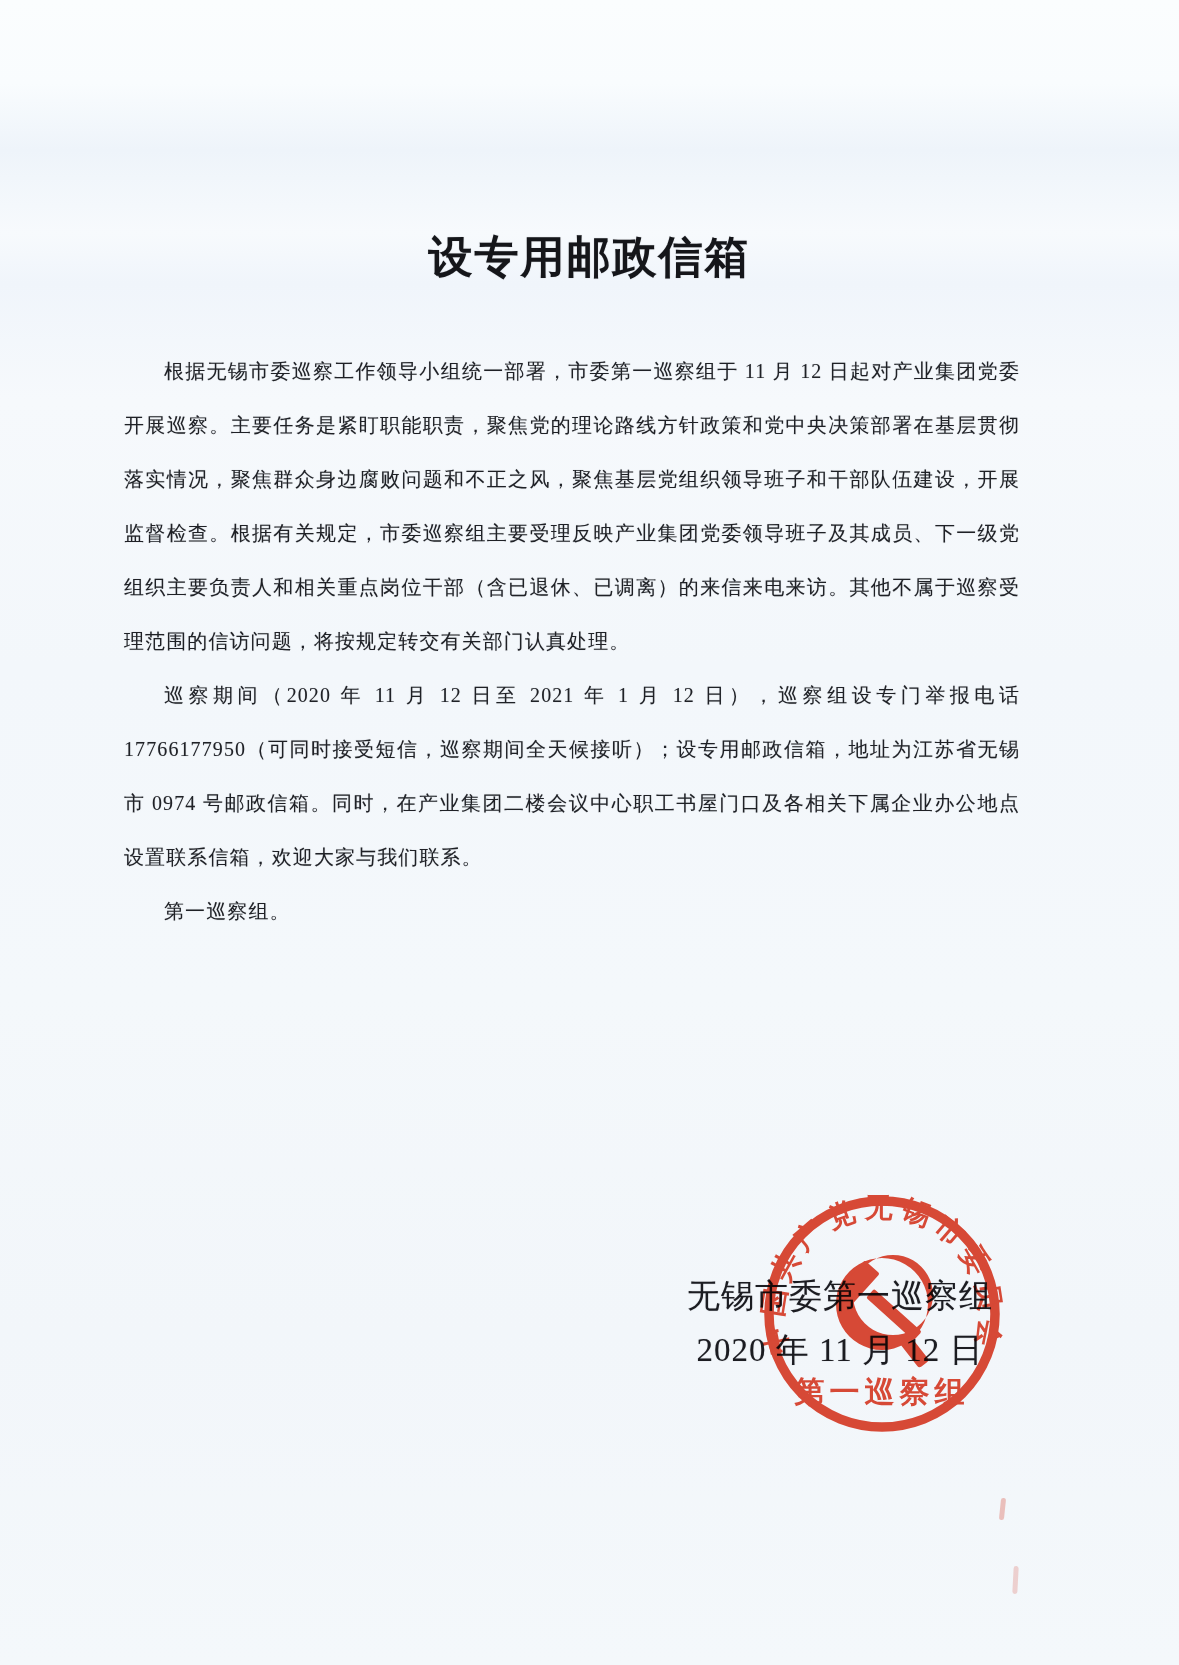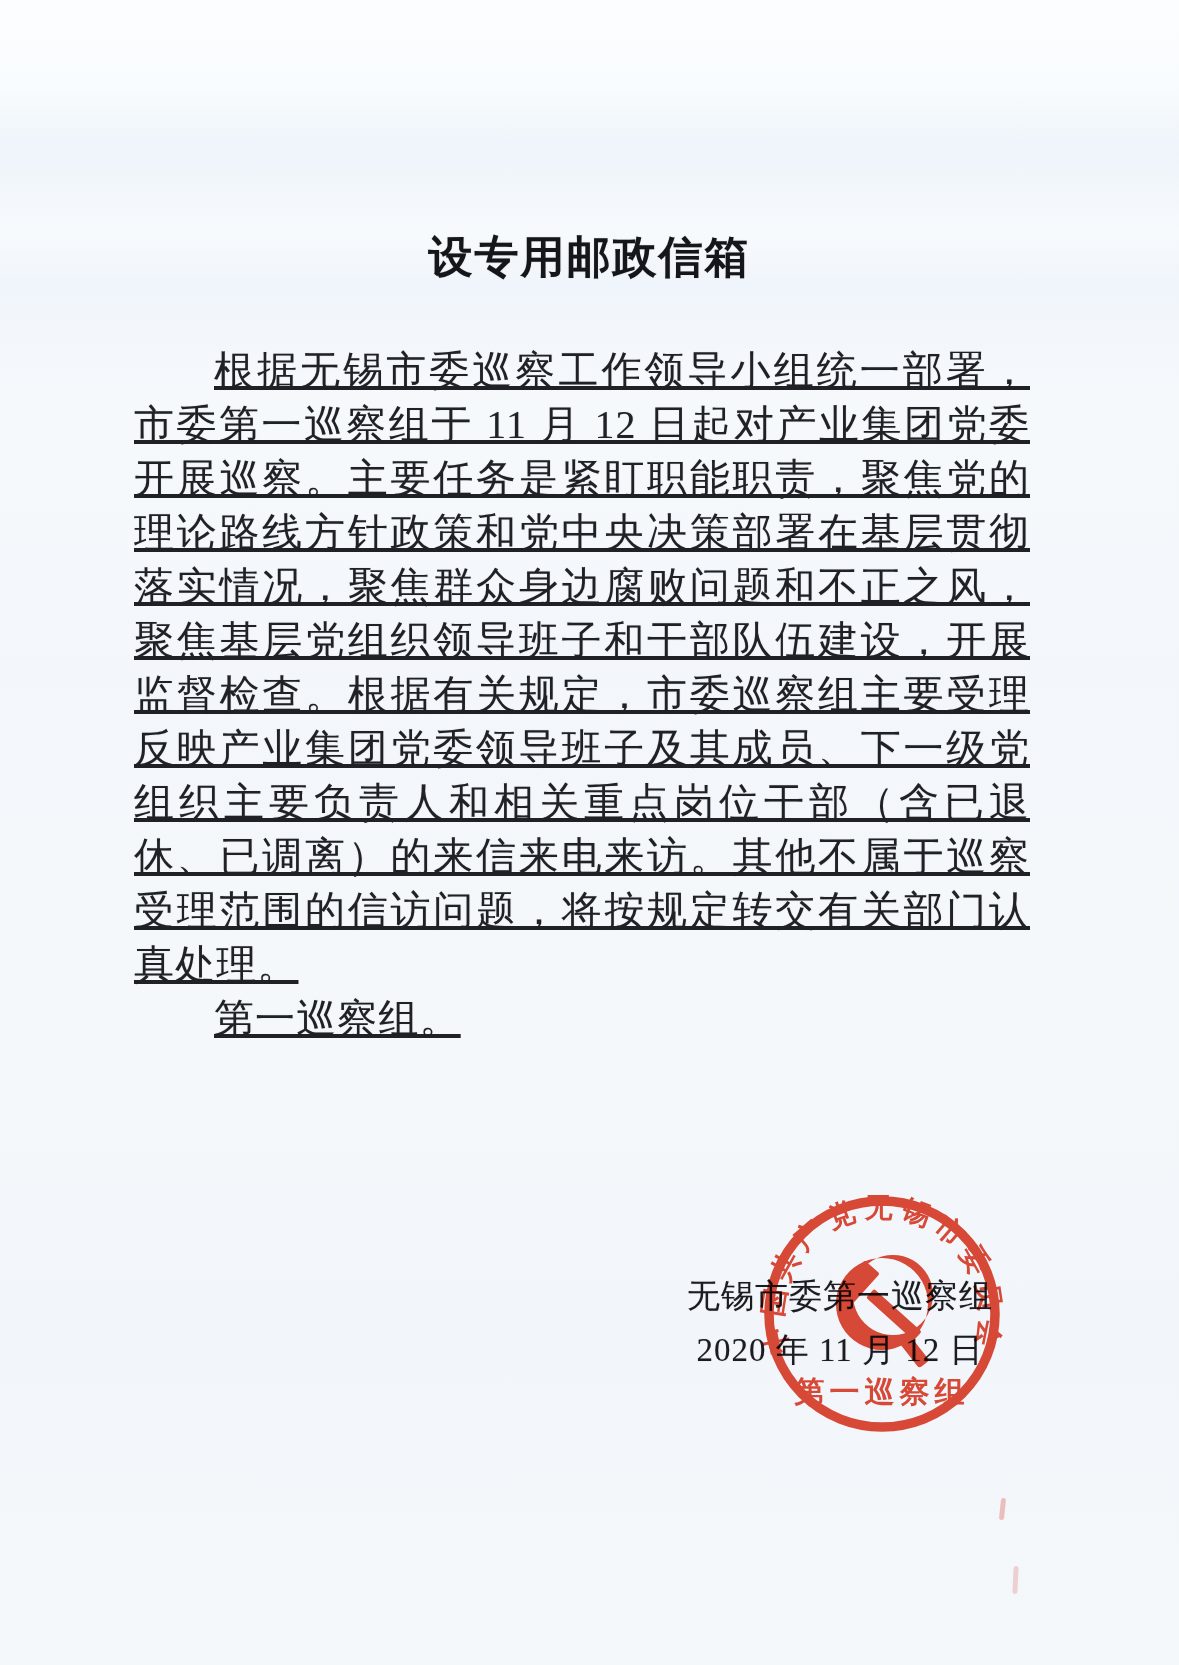--- a/index.html
+++ b/index.html
@@ -23,26 +23,25 @@
     color:#212227;
   }
   .title{
     position:absolute;top:228px;left:0;width:100%;
     text-align:center;
     font-size:44px;font-weight:bold;letter-spacing:2px;
     color:#15161a;
     text-shadow:0 0 1px rgba(20,22,30,.35);
   }
   .body-text{
-    position:absolute;top:344px;left:134px;width:896px;
-    font-size:40px;line-height:54px;letter-spacing:1.1px;
+    position:absolute;top:344px;left:124px;width:896px;
+    font-size:20px;line-height:54px;letter-spacing:1.1px;
     text-align:justify;
     color:#1f2126;
     text-shadow:0 0 1px rgba(25,28,40,.28);
-    text-decoration:underline;
   }
   .body-text p{margin:0;text-indent:2em;}
   .sign-block{
     position:absolute;left:610px;top:1276px;width:460px;
     text-align:center;color:#1b1c21;
     text-shadow:0 0 1px rgba(25,28,40,.3);
   }
   .sign-line{font-size:33px;line-height:40px;letter-spacing:1px;}
   .date-line{font-size:33px;line-height:40px;margin-top:14px;letter-spacing:1px;}
   .stamp{
@@ -59,20 +58,21 @@
 </style>
 </head>
 <body>
 
 <div class="page">
 
   <div class="title">设专用邮政信箱</div>
 
   <div class="body-text">
     <p>根据无锡市委巡察工作领导小组统一部署，市委第一巡察组于 11 月 12 日起对产业集团党委开展巡察。主要任务是紧盯职能职责，聚焦党的理论路线方针政策和党中央决策部署在基层贯彻落实情况，聚焦群众身边腐败问题和不正之风，聚焦基层党组织领导班子和干部队伍建设，开展监督检查。根据有关规定，市委巡察组主要受理反映产业集团党委领导班子及其成员、下一级党组织主要负责人和相关重点岗位干部（含已退休、已调离）的来信来电来访。其他不属于巡察受理范围的信访问题，将按规定转交有关部门认真处理。</p>
+    <p>巡察期间（2020 年 11 月 12 日至 2021 年 1 月 12 日），巡察组设专门举报电话 17766177950（可同时接受短信，巡察期间全天候接听）；设专用邮政信箱，地址为江苏省无锡市 0974 号邮政信箱。同时，在产业集团二楼会议中心职工书屋门口及各相关下属企业办公地点设置联系信箱，欢迎大家与我们联系。</p>
     <p>第一巡察组。</p>
   </div>
 
   <div class="sign-block">
     <div class="sign-line">无锡市委第一巡察组</div>
     <div class="date-line">2020 年 11 月 12 日</div>
   </div>
 
   <svg class="stamp" viewBox="-130 -130 260 260" xmlns="http://www.w3.org/2000/svg">
     <defs>

